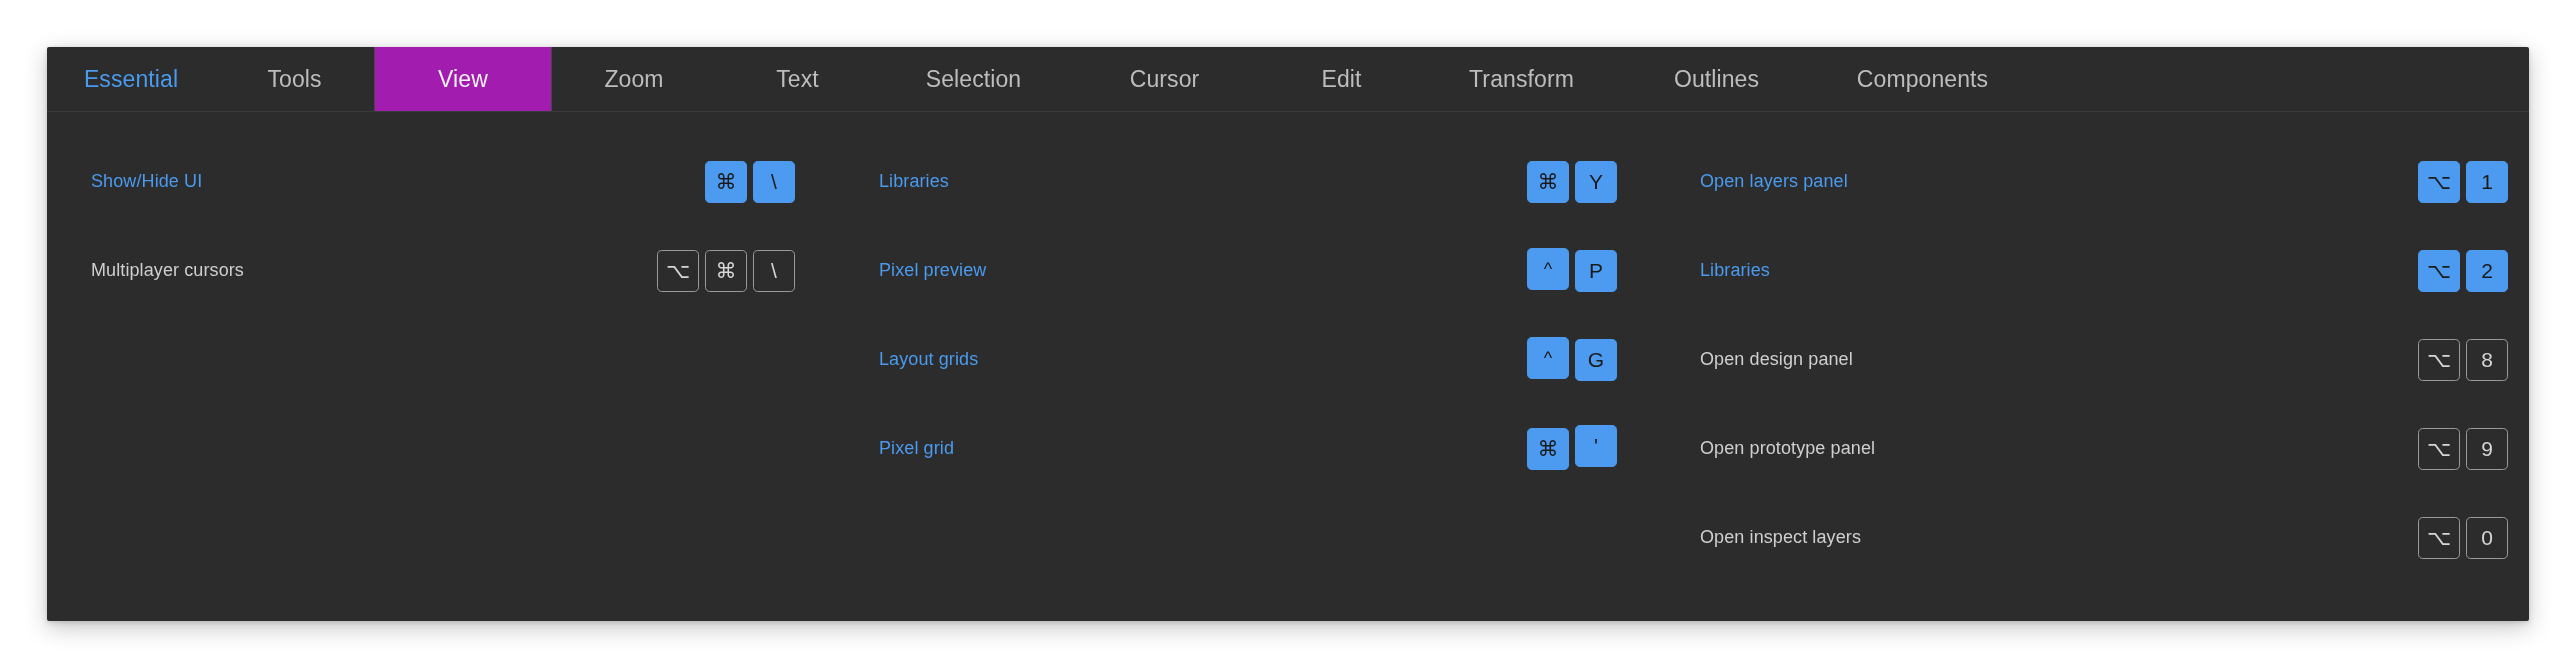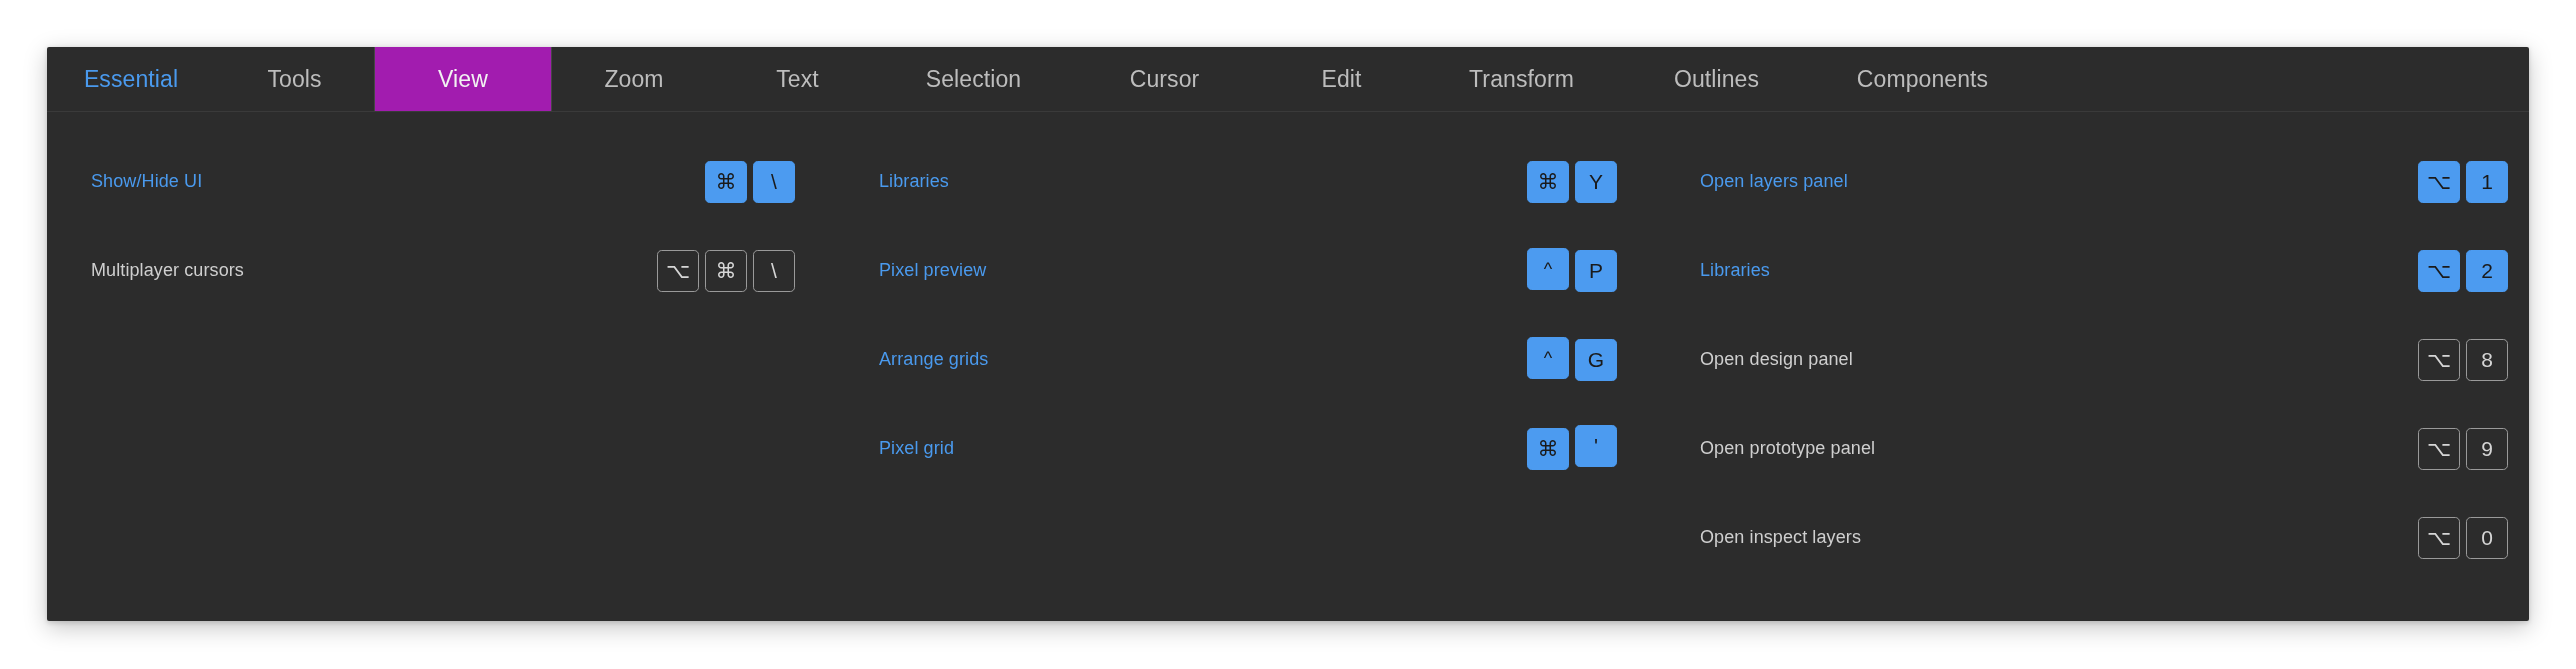--- a/index.html
+++ b/index.html
@@ -197,21 +197,21 @@
             </div>
           </div>
           <div class="row highlight">
             <div class="row-label">Pixel preview</div>
             <div class="keys">
               <div class="key ctrl">^</div>
               <div class="key glyph">P</div>
             </div>
           </div>
           <div class="row highlight">
-            <div class="row-label">Arrange grids</div>
+            <div class="row-label">Layout grids</div>
             <div class="keys">
               <div class="key ctrl">^</div>
               <div class="key glyph">G</div>
             </div>
           </div>
           <div class="row highlight">
             <div class="row-label">Pixel grid</div>
             <div class="keys">
               <div class="key cmd">⌘</div>
               <div class="key quote">'</div>

